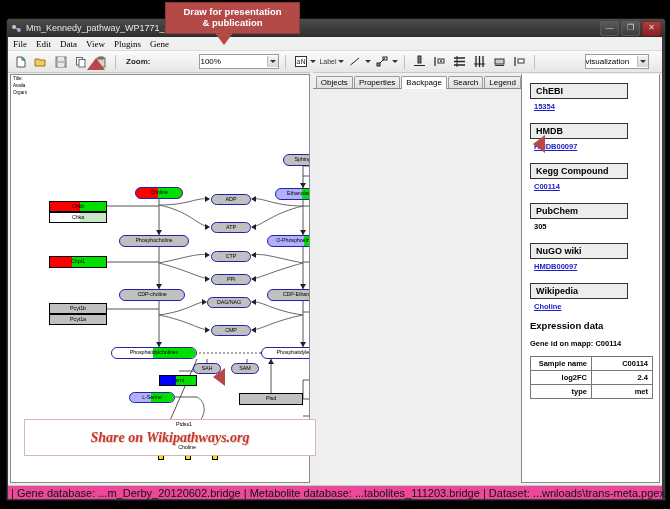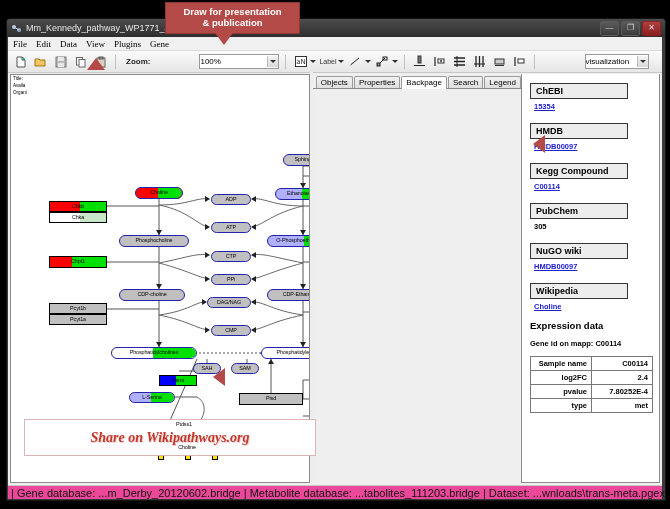--- a/index.html
+++ b/index.html
@@ -489,24 +489,20 @@
               <tbody id="exprrows">
                   <tr>
                     <td>Sample name</td>
                     <td>C00114</td>
                   </tr>
                   <tr>
                     <td>log2FC</td>
                     <td>2.4</td>
                   </tr>
                   <tr>
-                    <td>pvalue</td>
-                    <td>7.80252E-4</td>
-                  </tr>
-                  <tr>
                     <td>type</td>
                     <td>met</td>
                   </tr>
                 </tbody>
             </table>
           </div>
         </div>
       </div>
 
       <div class="statusbar">

